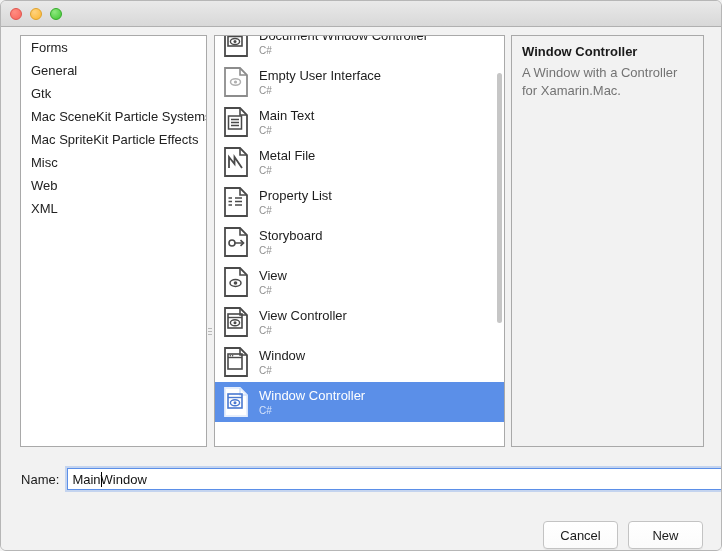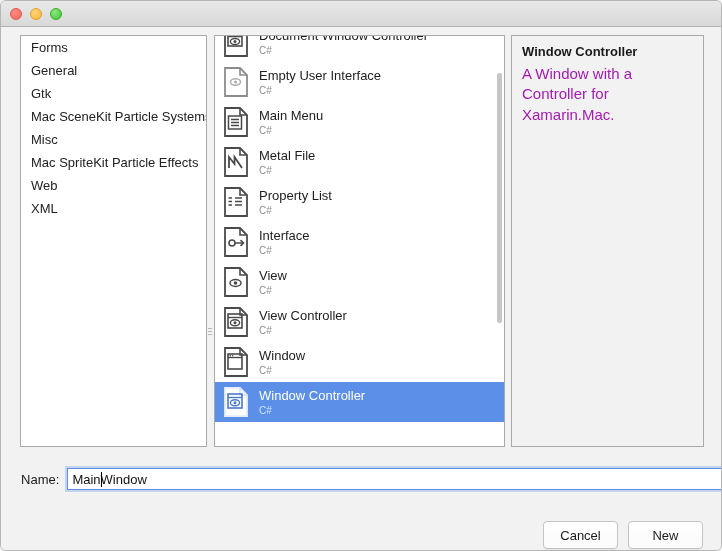--- a/index.html
+++ b/index.html
@@ -196,22 +196,22 @@
     border: 1px solid #a9a9a9;
     padding: 8px 10px;
   }
   #desc-title {
     font-size: 13px;
     font-weight: bold;
     color: #1a1a1a;
     margin-bottom: 5px;
   }
   #desc-body {
-    font-size: 15px;
-    color: #a21caf;
+    font-size: 13px;
+    color: #737373;
     line-height: 1.35;
   }
 
   
   #name-row {
     position: absolute;
     left: 0;
     top: 437px;
     width: 722px;
     height: 30px;
@@ -292,22 +292,22 @@
 
   <div id="content">
 
     <div id="panels">
 
       <div id="sidebar-panel">
         <div class="cat-item">Forms</div>
         <div class="cat-item">General</div>
         <div class="cat-item">Gtk</div>
         <div class="cat-item">Mac SceneKit Particle Systems</div>
+        <div class="cat-item">Mac SpriteKit Particle Effects</div>
         <div class="cat-item">Misc</div>
-        <div class="cat-item">Mac SpriteKit Particle Effects</div>
         <div class="cat-item">Web</div>
         <div class="cat-item">XML</div>
       </div>
 
       <div id="grip">
         <i></i>
         <i></i>
         <i></i>
       </div>
 
@@ -351,21 +351,21 @@
               <svg width="26" height="30" viewBox="0 0 26 30">
                 <path d="M2 1 h15 l7 7 v21 h-22 z" fill="#fff" stroke="#4a4a4a" stroke-width="1.8"></path>
                 <path d="M17 1 v7 h7" fill="none" stroke="#4a4a4a" stroke-width="1.6"></path>
                 <rect x="5.5" y="9" width="13" height="13" fill="none" stroke="#4a4a4a" stroke-width="1.5"></rect>
                 <line x1="8" y1="12.5" x2="16" y2="12.5" stroke="#4a4a4a" stroke-width="1.3"></line>
                 <line x1="8" y1="15.5" x2="16" y2="15.5" stroke="#4a4a4a" stroke-width="1.3"></line>
                 <line x1="8" y1="18.5" x2="16" y2="18.5" stroke="#4a4a4a" stroke-width="1.3"></line>
               </svg>
             </span>
             <span class="tpl-text">
-              <span class="tpl-name">Main Menu</span>
+              <span class="tpl-name">Main Text</span>
               <span class="tpl-lang" style="display:block">C#</span>
             </span>
           </div>
 
           <div class="tpl-row">
             <span class="tpl-icon">
               <svg width="26" height="30" viewBox="0 0 26 30">
                 <path d="M2 1 h15 l7 7 v21 h-22 z" fill="#fff" stroke="#4a4a4a" stroke-width="1.8"></path>
                 <path d="M17 1 v7 h7" fill="none" stroke="#4a4a4a" stroke-width="1.6"></path>
                 <path d="M6 21 V10 l5.5 7 V10 L19 21" fill="none" stroke="#4a4a4a" stroke-width="1.8" stroke-linejoin="miter"></path>
@@ -400,21 +400,21 @@
             <span class="tpl-icon">
               <svg width="26" height="30" viewBox="0 0 26 30">
                 <path d="M2 1 h15 l7 7 v21 h-22 z" fill="#fff" stroke="#4a4a4a" stroke-width="1.8"></path>
                 <path d="M17 1 v7 h7" fill="none" stroke="#4a4a4a" stroke-width="1.6"></path>
                 <circle cx="9" cy="16" r="3" fill="none" stroke="#4a4a4a" stroke-width="1.6"></circle>
                 <line x1="12" y1="16" x2="20" y2="16" stroke="#4a4a4a" stroke-width="1.6"></line>
                 <path d="M17.5 13.2 L20.5 16 L17.5 18.8" fill="none" stroke="#4a4a4a" stroke-width="1.6"></path>
               </svg>
             </span>
             <span class="tpl-text">
-              <span class="tpl-name">Interface</span>
+              <span class="tpl-name">Storyboard</span>
               <span class="tpl-lang" style="display:block">C#</span>
             </span>
           </div>
 
           <div class="tpl-row">
             <span class="tpl-icon">
               <svg width="26" height="30" viewBox="0 0 26 30">
                 <path d="M2 1 h15 l7 7 v21 h-22 z" fill="#fff" stroke="#4a4a4a" stroke-width="1.8"></path>
                 <path d="M17 1 v7 h7" fill="none" stroke="#4a4a4a" stroke-width="1.6"></path>
                 <ellipse cx="12.5" cy="16" rx="5.5" ry="3.4" fill="none" stroke="#4a4a4a" stroke-width="1.5"></ellipse>

